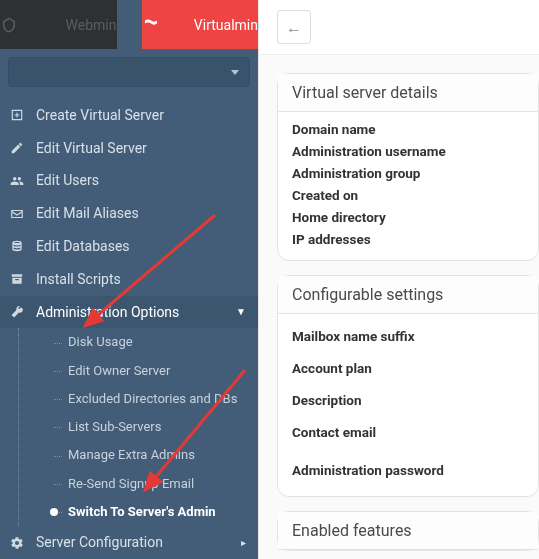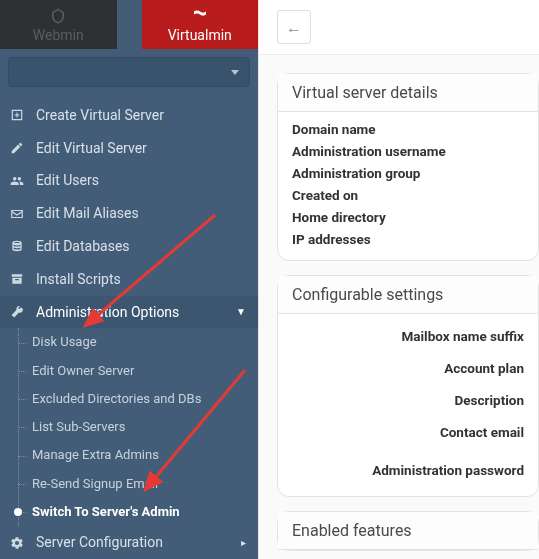--- a/index.html
+++ b/index.html
@@ -2,50 +2,50 @@
 <html><head>
 <meta charset="utf-8">
 <style>
   * { box-sizing: border-box; margin: 0; padding: 0; font-family: -apple-system, BlinkMacSystemFont, "Segoe UI", Roboto, Arial, sans-serif; }
   body { width: 539px; height: 559px; overflow: hidden; background: #fafafa; position: relative; }
   .layout { display: flex; height: 100%; }
 
   
   .sidebar { width: 258px; background: #435d78; color: #ccd6df; display: flex; flex-direction: column; flex-shrink: 0; position: relative; }
   .tabs { display: flex; height: 50px; }
-  .tab { flex: 1; display: flex; flex-direction: column; align-items: center; justify-content: center; font-size: 14px; gap: 2px; cursor: pointer; }
+  .tab { flex: 1; display: flex; flex-direction: row; align-items: center; justify-content: space-between; font-size: 14px; gap: 2px; cursor: pointer; }
   .tab.inactive { background: #2e3034; color: #5a5d60; }
-  .tab.active { background: #b91c1c; color: #fff; position: relative; margin-left: 25px; }
+  .tab.active { background: #ef4444; color: #fff; position: relative; margin-left: 25px; }
   .tab .icon { font-size: 16px; line-height: 1; }
   .domain-select { margin: 8px 8px 12px 8px; height: 30px; background: #3a536d; border: 1px solid #334a62; border-radius: 4px; position: relative; }
   .domain-select::after { content: ""; position: absolute; right: 10px; top: 12px; border-left: 4px solid transparent; border-right: 4px solid transparent; border-top: 5px solid #b8c4cf; }
 
   .nav { list-style: none; }
   .nav li { display: flex; align-items: center; font-size: 14px; color: #d8e0e8; padding: 8px 12px 8px 10px; gap: 10px; cursor: pointer; line-height: 1.2; }
   .nav li .icon { width: 16px; text-align: center; color: #cfd9e2; font-size: 13px; flex-shrink: 0; }
   .nav li.expanded { background: #3c5670; color: #fff; }
   .nav li .caret { margin-left: auto; font-size: 10px; }
   .subnav { list-style: none; position: relative; padding-left: 0; }
   .subnav::before { content: ""; position: absolute; left: 18px; top: 0; bottom: 0; border-left: 1px dotted #7b8ea0; }
-  .subnav li { display: flex; align-items: center; font-size: 13px; color: #c8d2dc; padding: 6px 10px 6px 32px; position: relative; cursor: pointer; line-height: 1.25; }
+  .subnav li { display: flex; align-items: center; font-size: 13px; color: #c8d2dc; padding: 6px 10px 6px 32px; position: relative; cursor: pointer; line-height: 1.25; margin-left: 36px; }
   .subnav li::before { content: ""; position: absolute; left: 18px; top: 50%; width: 8px; border-top: 1px dotted #7b8ea0; }
   .subnav li.active { color: #fff; font-weight: 700; }
   .subnav li.active .bullet { position: absolute; left: 14px; top: 50%; transform: translateY(-50%); width: 8px; height: 8px; background: #fff; border-radius: 50%; }
 
   
   .main { flex: 1; background: #fafafa; display: flex; flex-direction: column; border-left: 1px solid #e5e5e5; }
   .topbar { height: 56px; display: flex; align-items: center; padding: 0 18px; border-bottom: 1px solid #eee; background: #fff; }
   .back-btn { width: 34px; height: 34px; border: 1px solid #ddd; border-radius: 3px; background: #fff; display: flex; align-items: center; justify-content: center; color: #888; font-size: 16px; cursor: pointer; }
 
   .content { padding: 18px 0 0 18px; overflow: hidden; }
   .panel { border: 1px solid #e3e3e3; border-radius: 12px; background: #fff; margin-bottom: 14px; }
   .panel-heading { padding: 9px 14px; font-size: 16px; color: #4a4a4a; border-bottom: 1px solid #e3e3e3; background: #fdfdfd; border-radius: 4px 4px 0 0; }
   .panel-body { padding: 6px 14px 10px 14px; }
   .row-label { font-size: 13.5px; color: #333; font-weight: 700; padding: 3px 0; }
-  .row-label.loose { padding: 8px 0; text-align: right; }
+  .row-label.loose { padding: 8px 0; }
   .row-label.extra-top { padding-top: 14px; }
 
   
   .arrow-svg { position: absolute; top: 0; left: 0; pointer-events: none; }
 
   
   .icon svg { width: 14px; height: 14px; display: block; fill: currentColor; }
   .tab .icon svg { width: 18px; height: 18px; }
 </style>
 </head>

